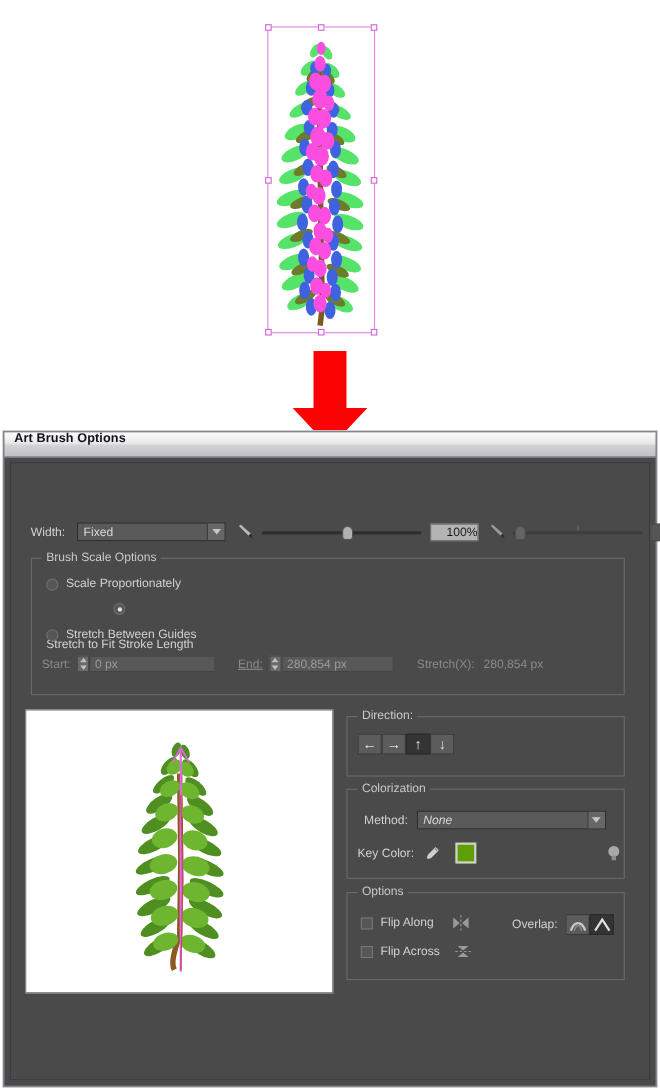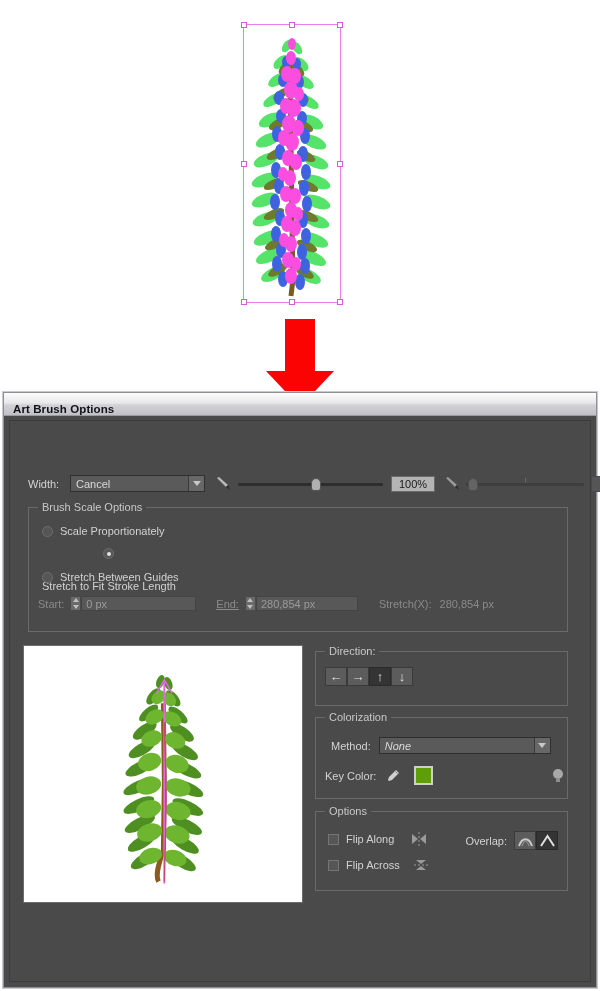--- a/index.html
+++ b/index.html
@@ -41,21 +41,21 @@
     position:absolute;left:3px;top:392px;width:594px;height:596px;
     background:#4a4a4a;
     border:1px solid #8f8f96;
     box-sizing:border-box;
     box-shadow:0 0 0 1px #c9c9d2;
   }
   #titlebar{
     height:22px;
     background:linear-gradient(to bottom,#fdfdfd 0%,#e8e8ea 45%,#d2d2d6 55%,#c0c0c6 100%);
     border-bottom:1px solid #9a9aa2;
-    display:flex;align-items:flex-end;
+    display:flex;align-items:flex-start;
     padding-left:9px;
     position:relative;
   }
   #titlebar .t{
     font-size:11.5px;font-weight:bold;color:#12121a;
     letter-spacing:0.1px;
   }
   #dlg-body{
     position:absolute;left:5px;top:27px;right:5px;bottom:5px;
     background:#4a4a4a;
@@ -313,35 +313,35 @@
   <div id="titlebar">
     <span class="t">Art Brush Options</span>
   </div>
 
   <div id="dlg-body">
 
 
     <div style="position:absolute;left:18px;top:54px;" class="row">
       <span class="lbl" style="width:42px;">Width:</span>
       <span class="combo" style="width:135px;">
-        <span>Cancel</span>
+        <span>Fixed</span>
         <span class="arrowbox">
             <i></i>
           </span>
       </span>
 
       <svg width="17" height="15" viewBox="0 0 17 15" style="margin-left:10px;">
         <path d="M2 2 L11 11 L13 9 L4 1 Z" fill="#b9b9b9"></path>
         <path d="M11 11 L13 9 L15 14 Z" fill="#2e2e2e"></path>
       </svg>
       <span style="position:relative;width:145px;height:14px;display:inline-block;margin-left:6px;">
         <span class="sliderline" style="position:absolute;left:0;right:0;top:6px;"></span>
         <span class="knob" style="left:73px;top:1px;"></span>
       </span>
-      <span class="pctbox" style="width:44px;margin-left:8px;">100%</span>
+      <span class="pctbox" style="width:44px;margin-left:8px;text-align:right;">100%</span>
 
       <svg width="17" height="15" viewBox="0 0 17 15" style="margin-left:9px;">
         <path d="M2 2 L11 11 L13 9 L4 1 Z" fill="#9a9a9a"></path>
         <path d="M11 11 L13 9 L15 14 Z" fill="#2e2e2e"></path>
       </svg>
       <span style="position:relative;width:118px;height:14px;display:inline-block;margin-left:5px;">
         <span class="sliderline dim" style="position:absolute;left:0;right:0;top:6px;"></span>
         <span style="position:absolute;left:59px;top:1px;width:1px;height:4px;background:#6b6b6b;"></span>
         <span class="knob dim" style="left:2px;top:1px;"></span>
       </span>

